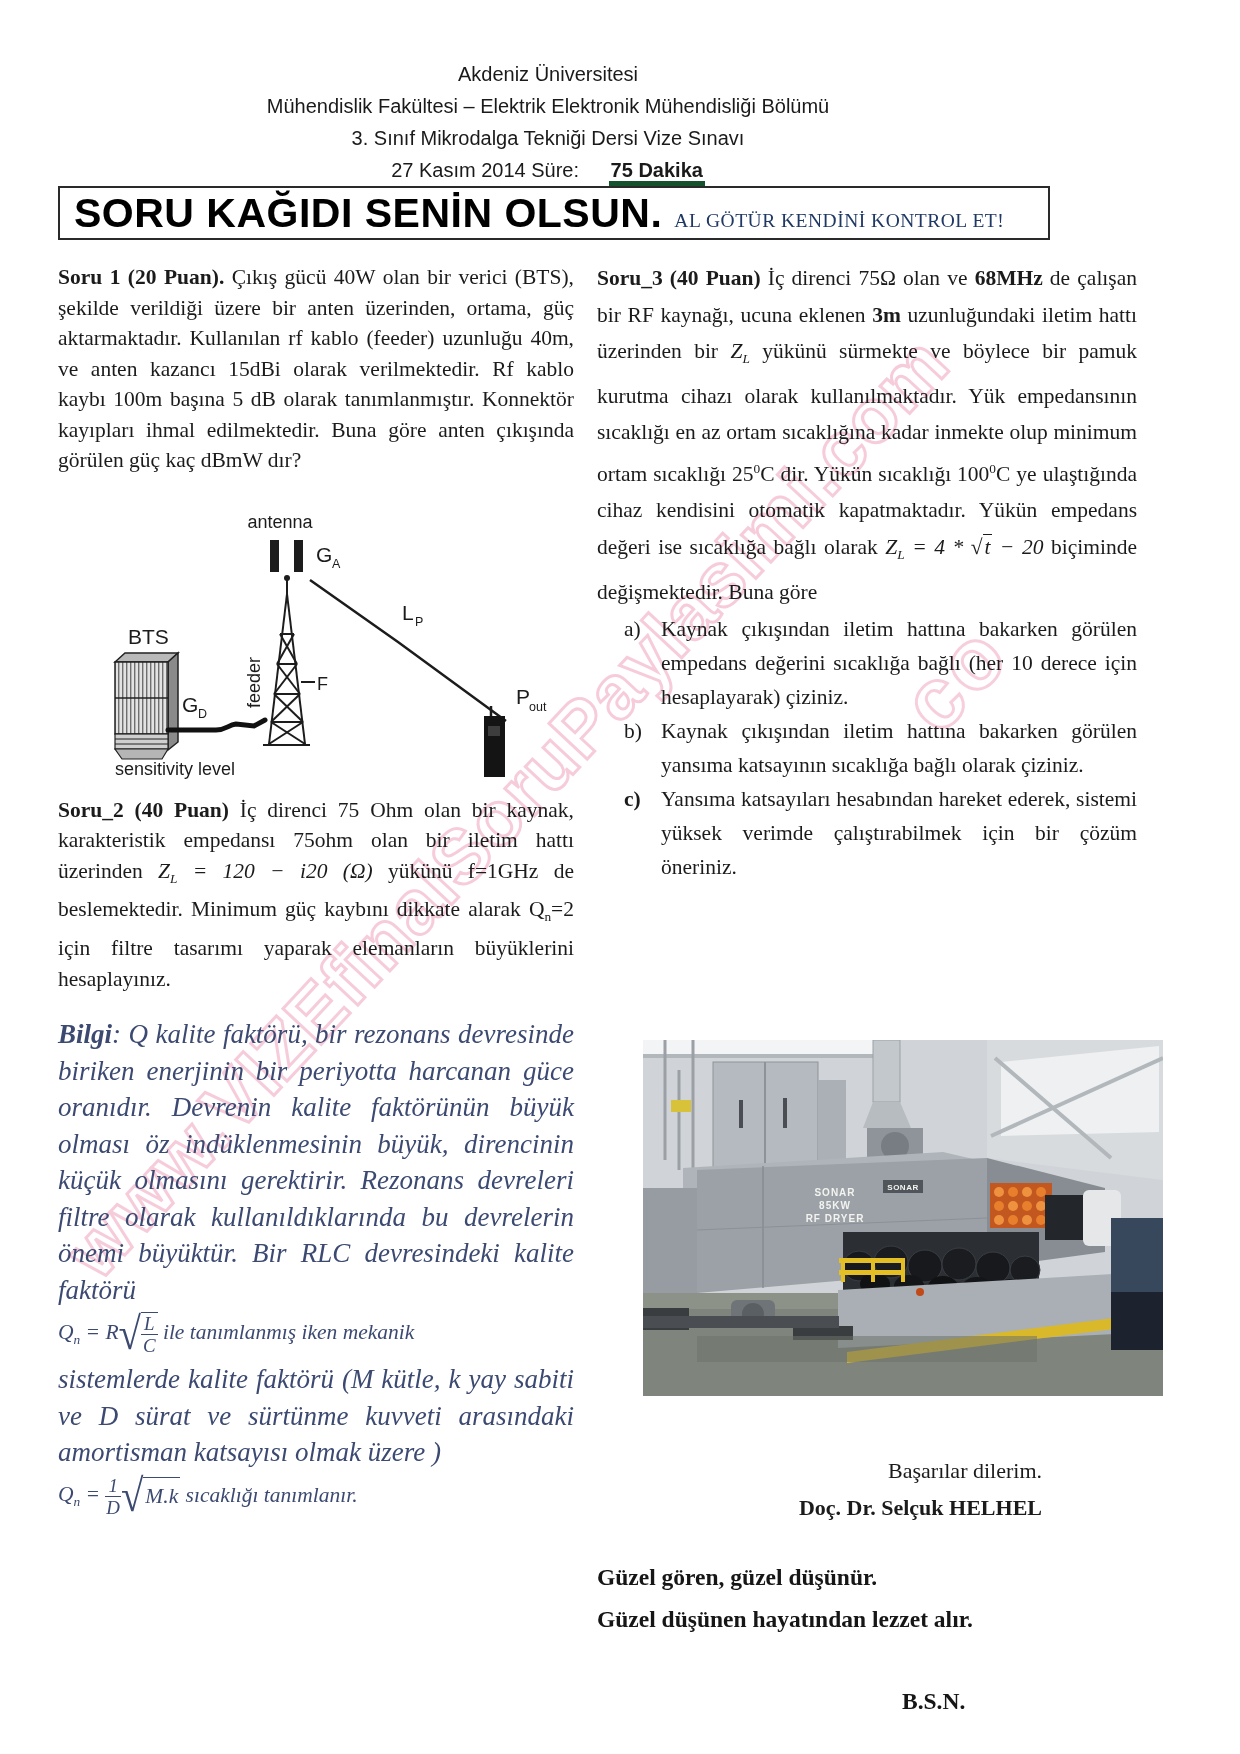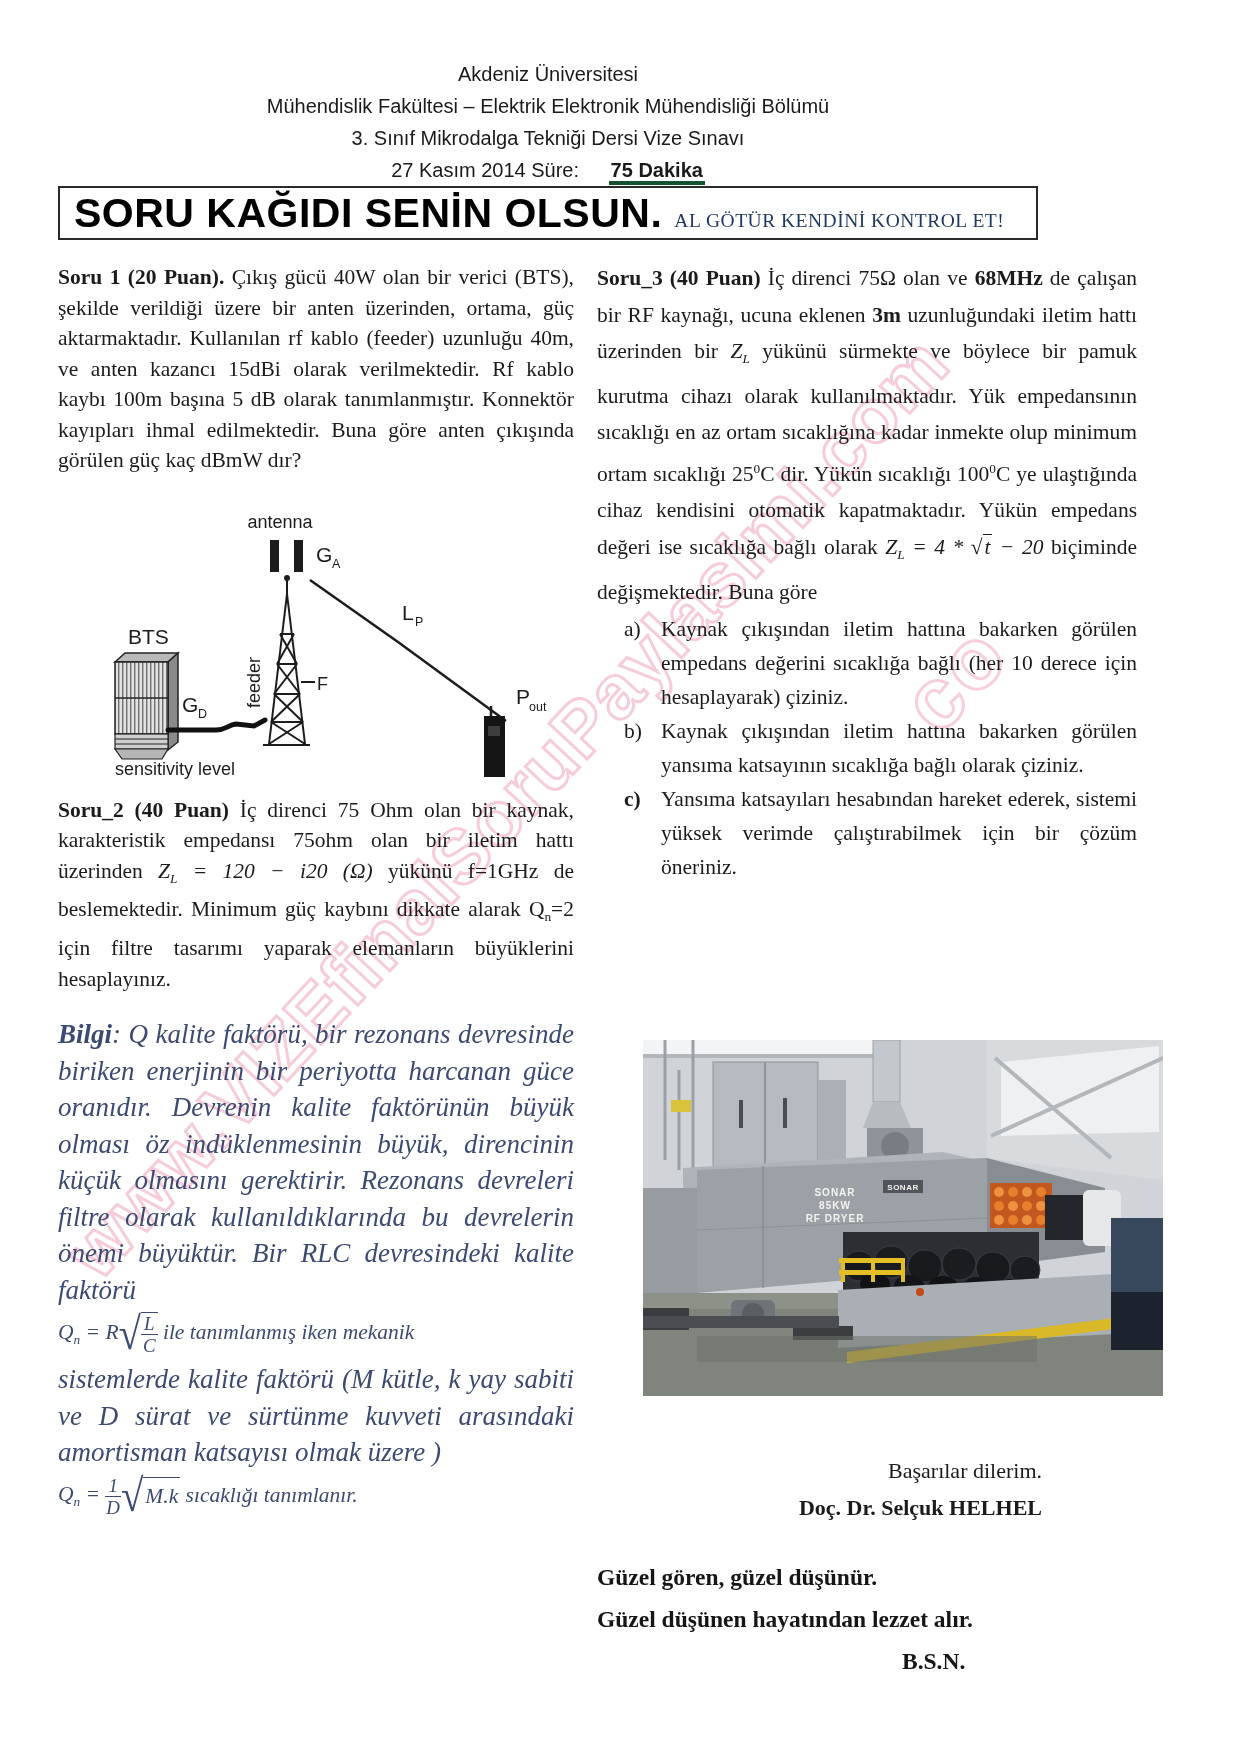--- a/index.html
+++ b/index.html
@@ -26,26 +26,26 @@
     font-size:86px;letter-spacing:4px;
     color:rgba(255,255,255,0.32);
     -webkit-text-stroke:3px var(--watermark_pink,#ec86a8);
     opacity:.40;pointer-events:none;
   }
   
   .header{
     position:absolute;top:58px;left:58px;width:980px;text-align:center;
     font-family:"Liberation Sans",sans-serif;font-size:20px;line-height:32px;color:#1a1a1a;
   }
-  .header .dur{font-weight:bold;border-bottom:4px solid #14532d;padding:0 2px;margin-left:24px;}
+  .header .dur{font-weight:bold;border-bottom:8px solid #14532d;padding:0 2px;margin-left:24px;}
   
   .banner{
     position:absolute;top:186px;left:58px;width:962px;height:50px;
     border:2px solid #2a2a2a;background:#fff;
-    display:flex;align-items:baseline;padding:0 0 0 14px;white-space:nowrap;
+    display:flex;align-items:baseline;padding:0 12px 0 14px;white-space:nowrap;
   }
   .banner .big{
     font-family:"Liberation Sans",sans-serif;font-weight:900;font-size:41px;
     letter-spacing:.5px;color:#000;line-height:50px;
   }
   .banner .sub{
     font-family:"Liberation Serif",serif;font-size:19.5px;margin-left:12px;
     color:var(--banner_navy,#1f3864);letter-spacing:.5px;
   }
   
@@ -80,21 +80,21 @@
   .closing{
     position:absolute;left:597px;top:1452px;width:540px;text-align:right;
     padding-right:0;font-size:22px;line-height:37px;
   }
   .closing .l{padding-right:95px;}
   .footer{
     position:absolute;left:597px;top:1556px;width:560px;
     font-family:Liberation Serif, serif;font-weight:bold;font-size:23.5px;line-height:42px;
     color:#161616;
   }
-  .footer .bsn{margin-left:305px;}
+  .footer .bsn{margin-left:305px;margin-top:40px;}
   
   .dlab{font-family:"Liberation Sans",sans-serif;font-size:18px;fill:#1c1c1c;}
   .dlab-big{font-family:"Liberation Sans",sans-serif;font-size:21px;fill:#1c1c1c;}
   .dlab-sub{font-family:"Liberation Sans",sans-serif;font-size:12.5px;fill:#1c1c1c;}
   .ph-label{font-family:"Liberation Sans",sans-serif;font-size:10px;font-weight:bold;fill:#f3f3ef;letter-spacing:1px;}
   .ph-logo{font-family:"Liberation Sans",sans-serif;font-size:8px;font-weight:bold;fill:#f3f3ef;letter-spacing:.5px;}
   .diagram{display:block;margin:18px 0 6px 0;}
 </style>
 </head>
 <body>

